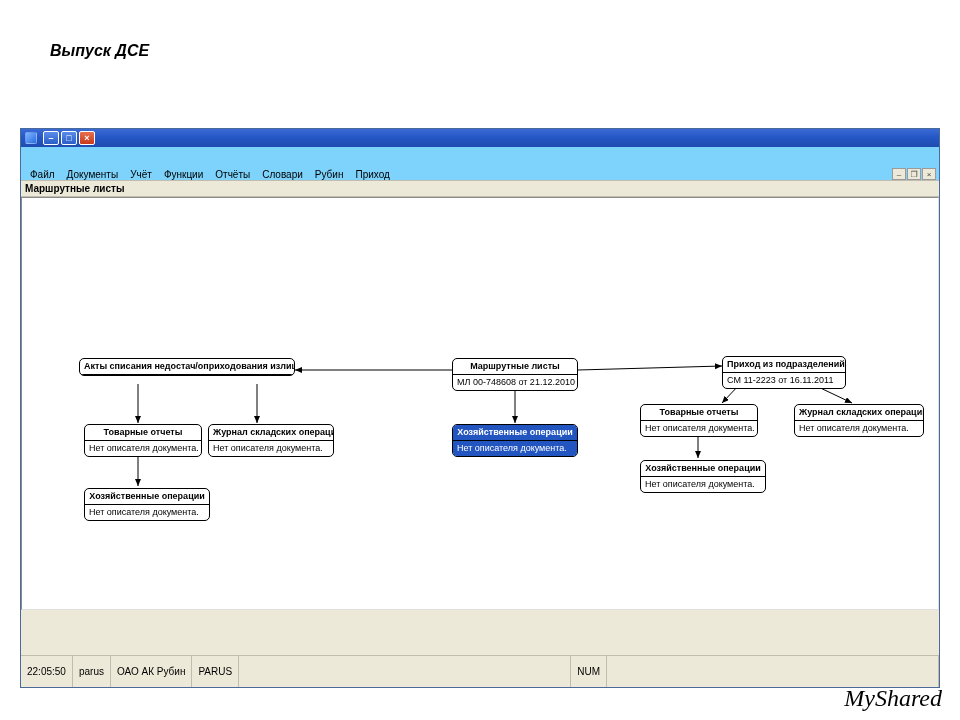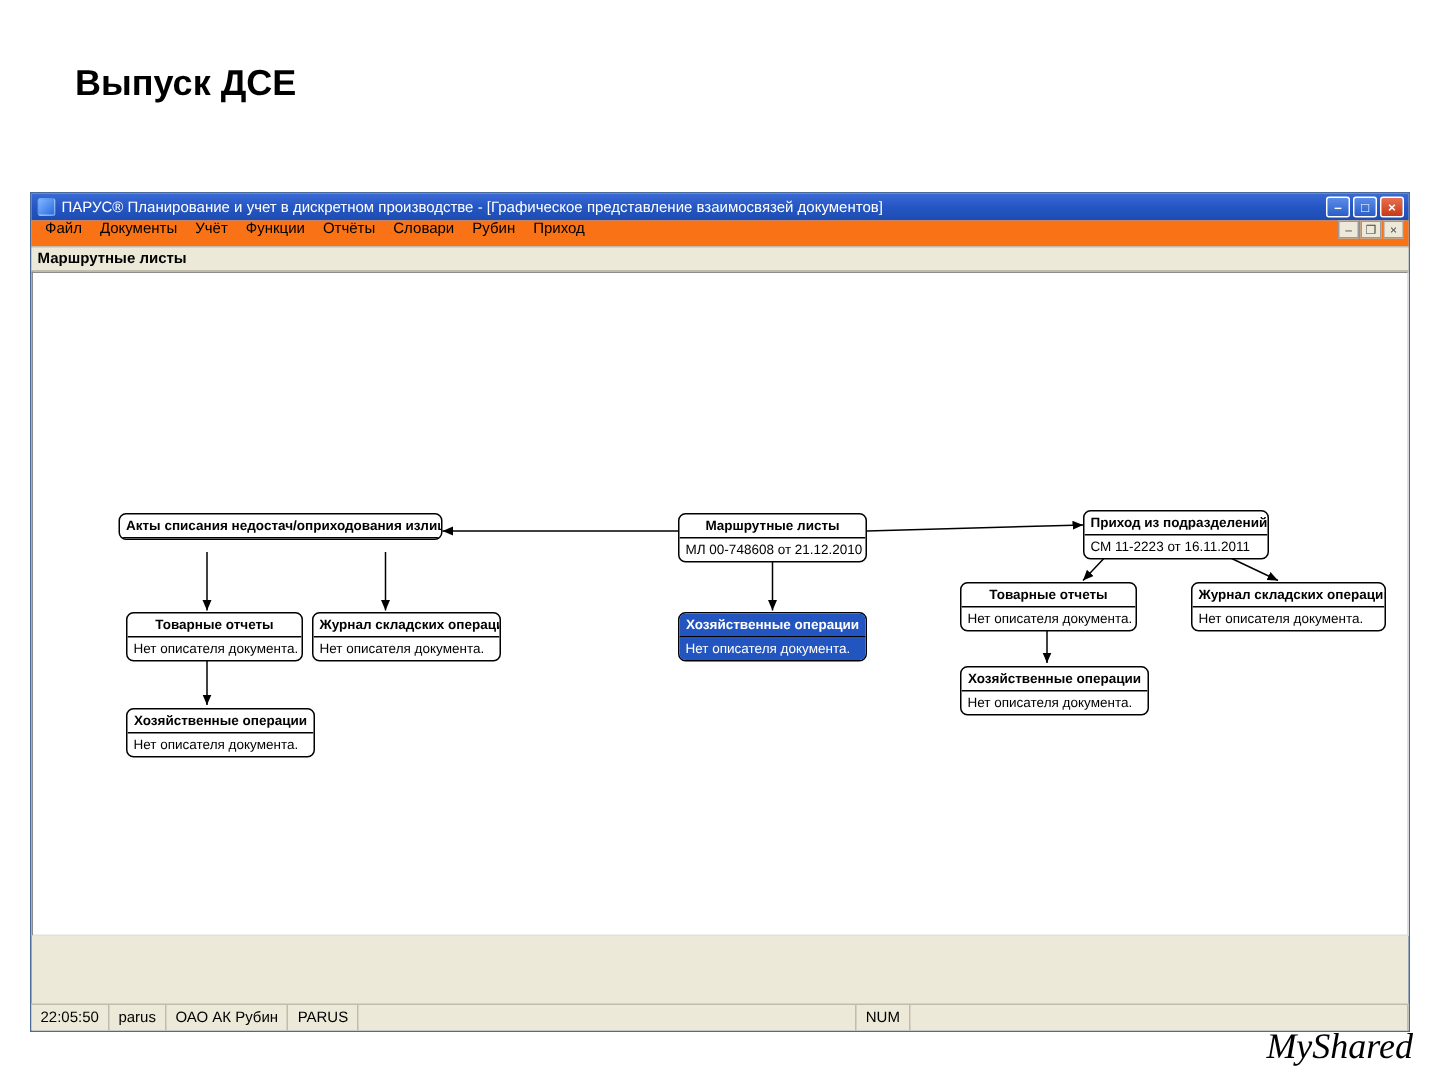--- a/index.html
+++ b/index.html
@@ -11,22 +11,23 @@
     font-family: Tahoma, Arial, sans-serif;
     font-size: 11px;
     position: relative;
     overflow: hidden;
   }
 
   .slide-title {
     position: absolute;
     left: 50px;
     top: 42px;
-    font-size: 24px;
+    font-size: 16px;
     font-weight: bold;
+    font-style: italic;
     color: #000;
   }
 
   .app-window {
     position: absolute;
     left: 20px;
     top: 128px;
     width: 920px;
     height: 560px;
     border: 1px solid #4a6a9c;
@@ -61,25 +62,25 @@
     display: flex; align-items: center; justify-content: center;
     font-size: 9px; font-weight: bold;
     color: #fff;
   }
   .win-btn.min { background: linear-gradient(#5a8de8,#2a5dc8); }
   .win-btn.max { background: linear-gradient(#5a8de8,#2a5dc8); }
   .win-btn.close { background: linear-gradient(#e87050,#c83818); }
 
   
   .menubar {
-    height: 18px;
-    background: #f97316;
+    height: 34px;
+    background: #7dd3fc;
     border-bottom: 1px solid #c0bcae;
     display: flex;
-    align-items: flex-start;
+    align-items: flex-end;
     padding-left: 3px;
     font-size: 10px;
     color: #000;
   }
   .menubar .menu-item { padding: 0 6px; cursor: default; }
   .mdi-btns {
     margin-left: auto;
     display: flex;
     padding-right: 3px;
     gap: 1px;
@@ -148,21 +149,21 @@
 
   svg.arrows {
     position: absolute;
     left: 0; top: 0;
     width: 100%; height: 100%;
     pointer-events: none;
   }
 
   
   .statusbar {
-    height: 18px;
+    height: 32px;
     background: #ece9d8;
     border-top: 1px solid #c0bcae;
     display: flex;
     align-items: stretch;
     font-size: 10px;
     margin-top: 45px;
   }
   .statusbar .sb-cell {
     border-right: 1px solid #c0bcae;
     padding: 0 6px;
@@ -184,21 +185,20 @@
 </style>
 </head>
 <body>
 
 <div class="slide-title">Выпуск ДСЕ</div>
 
 <div class="app-window">
 
   <div class="titlebar">
     <div class="app-icon"></div>
-    <div class="title-text">ПАРУС® Планирование и учет в дискретном производстве - [Графическое представление взаимосвязей документов]</div>
     <div class="win-btn min">–</div>
     <div class="win-btn max">□</div>
     <div class="win-btn close">×</div>
   </div>
 
   <div class="menubar">
     <span class="menu-item">Файл</span>
     <span class="menu-item">Документы</span>
     <span class="menu-item">Учёт</span>
     <span class="menu-item">Функции</span>

